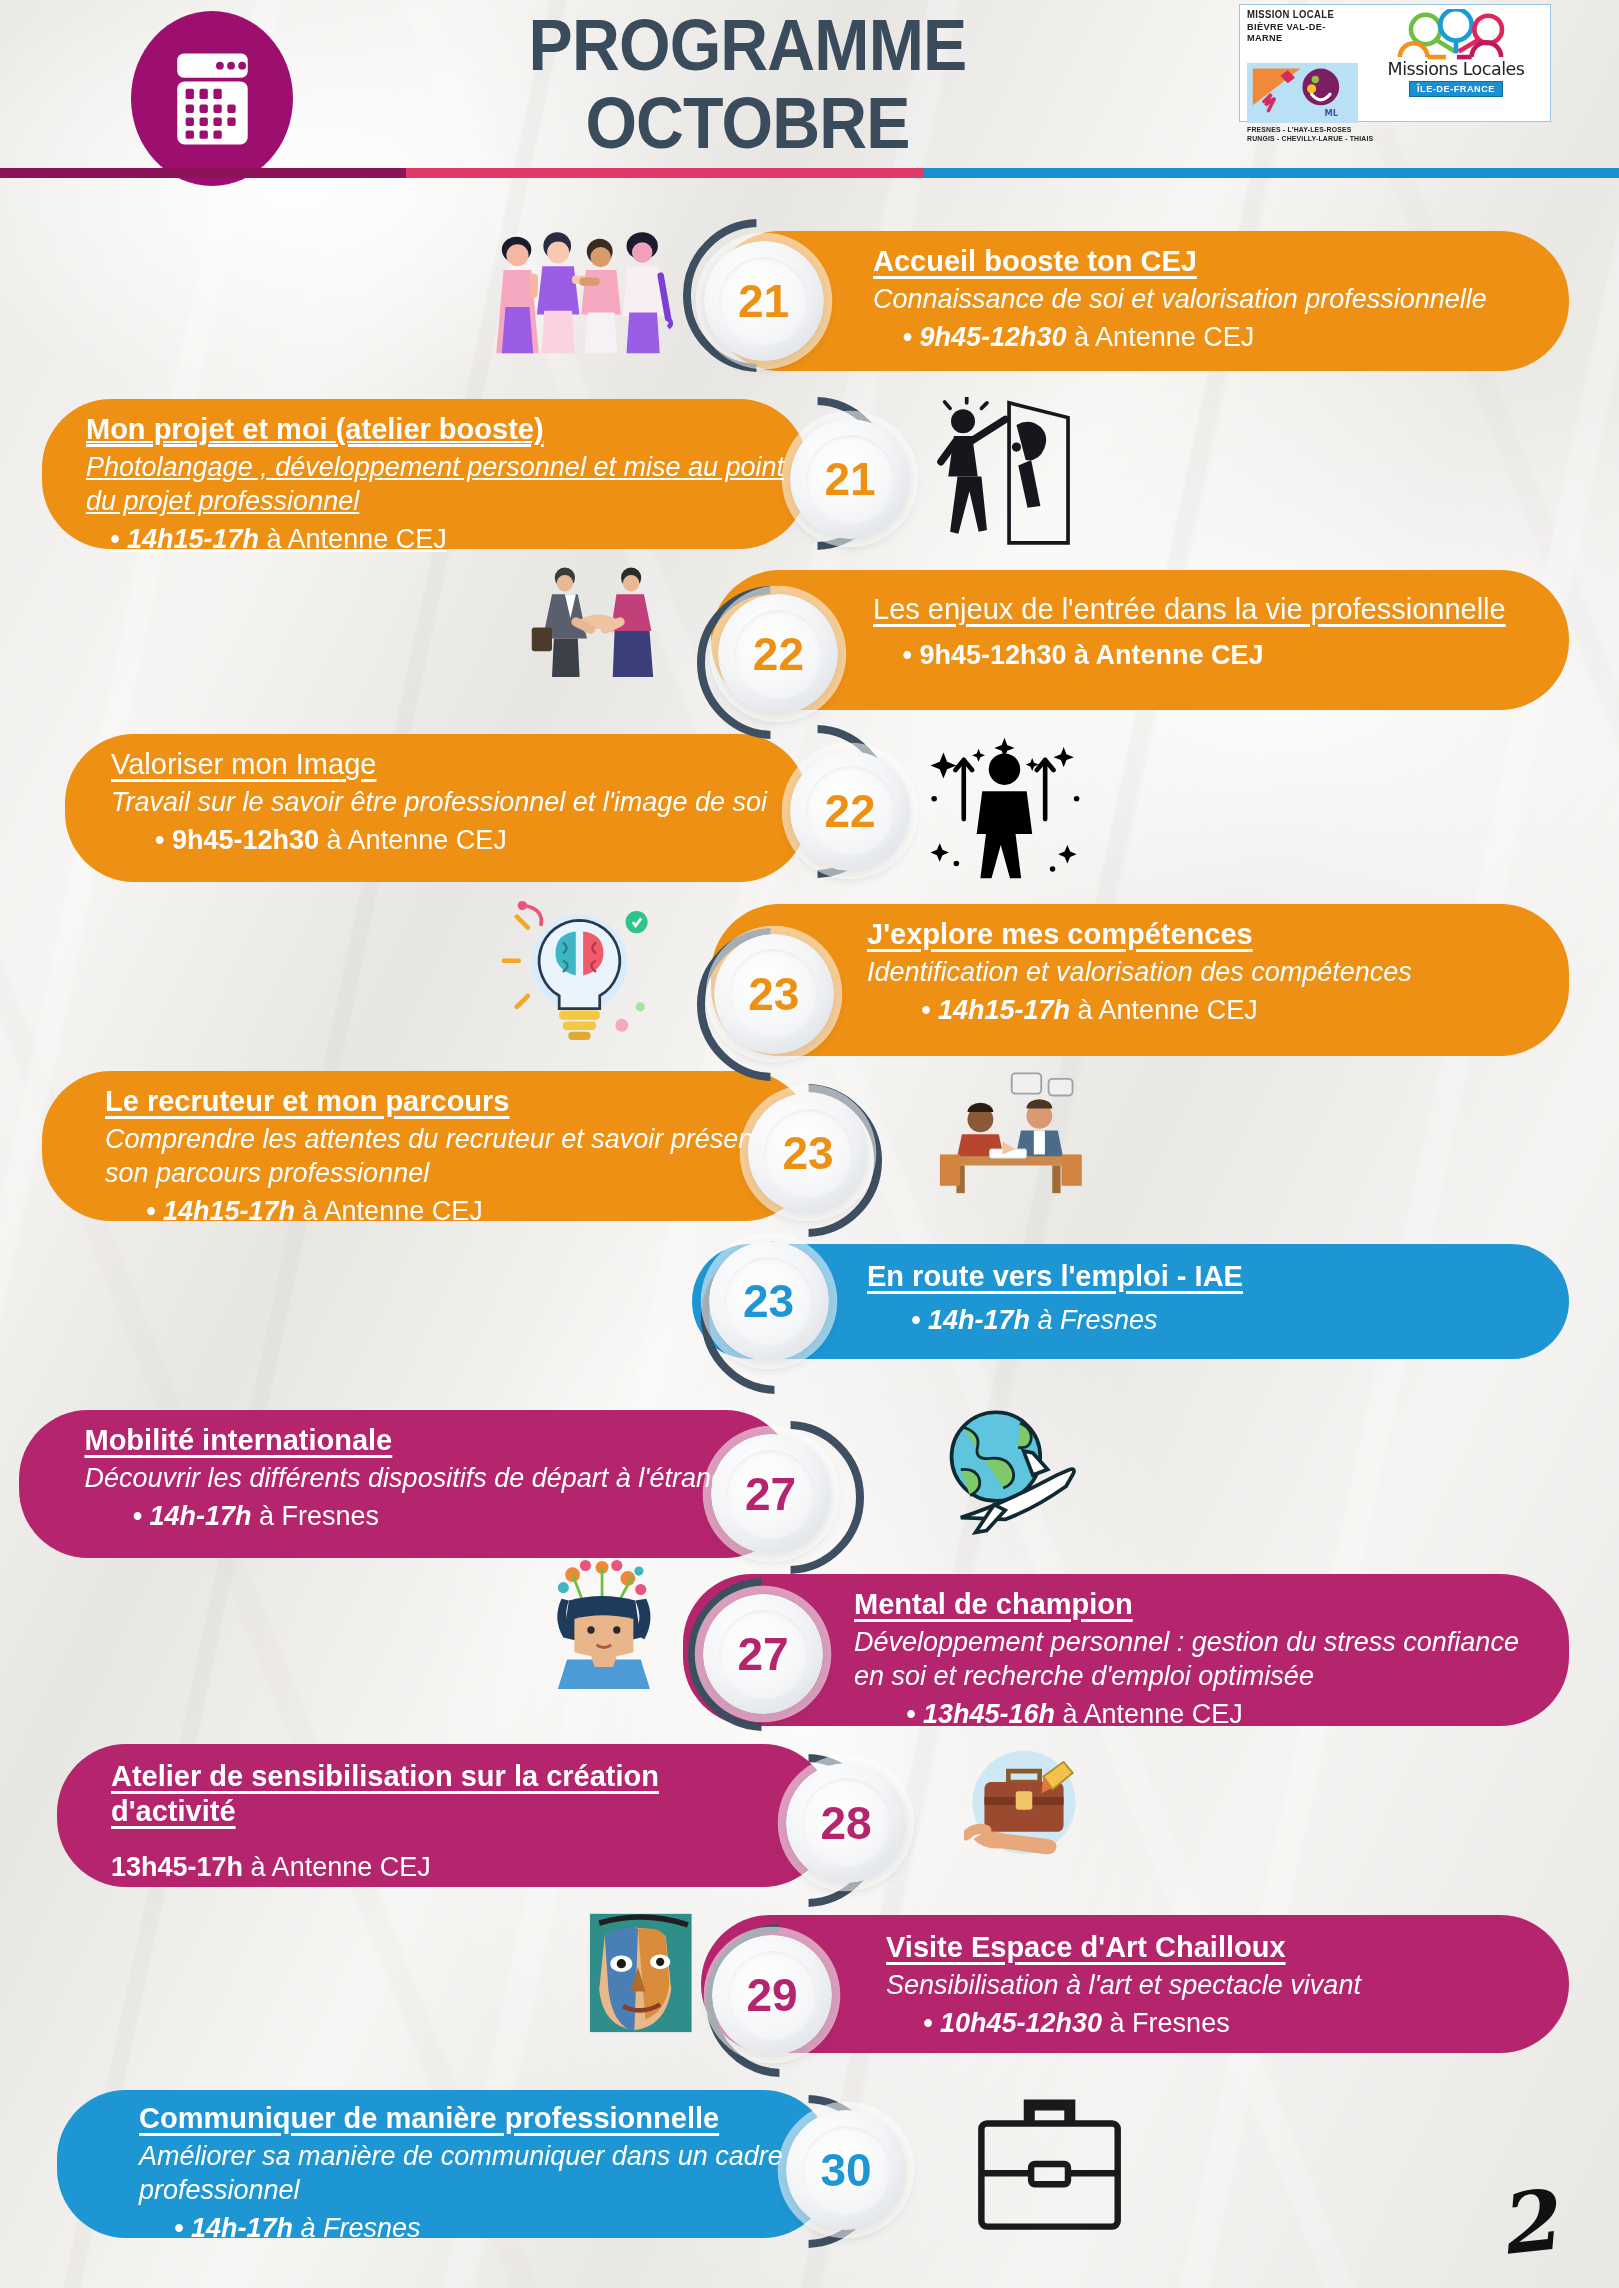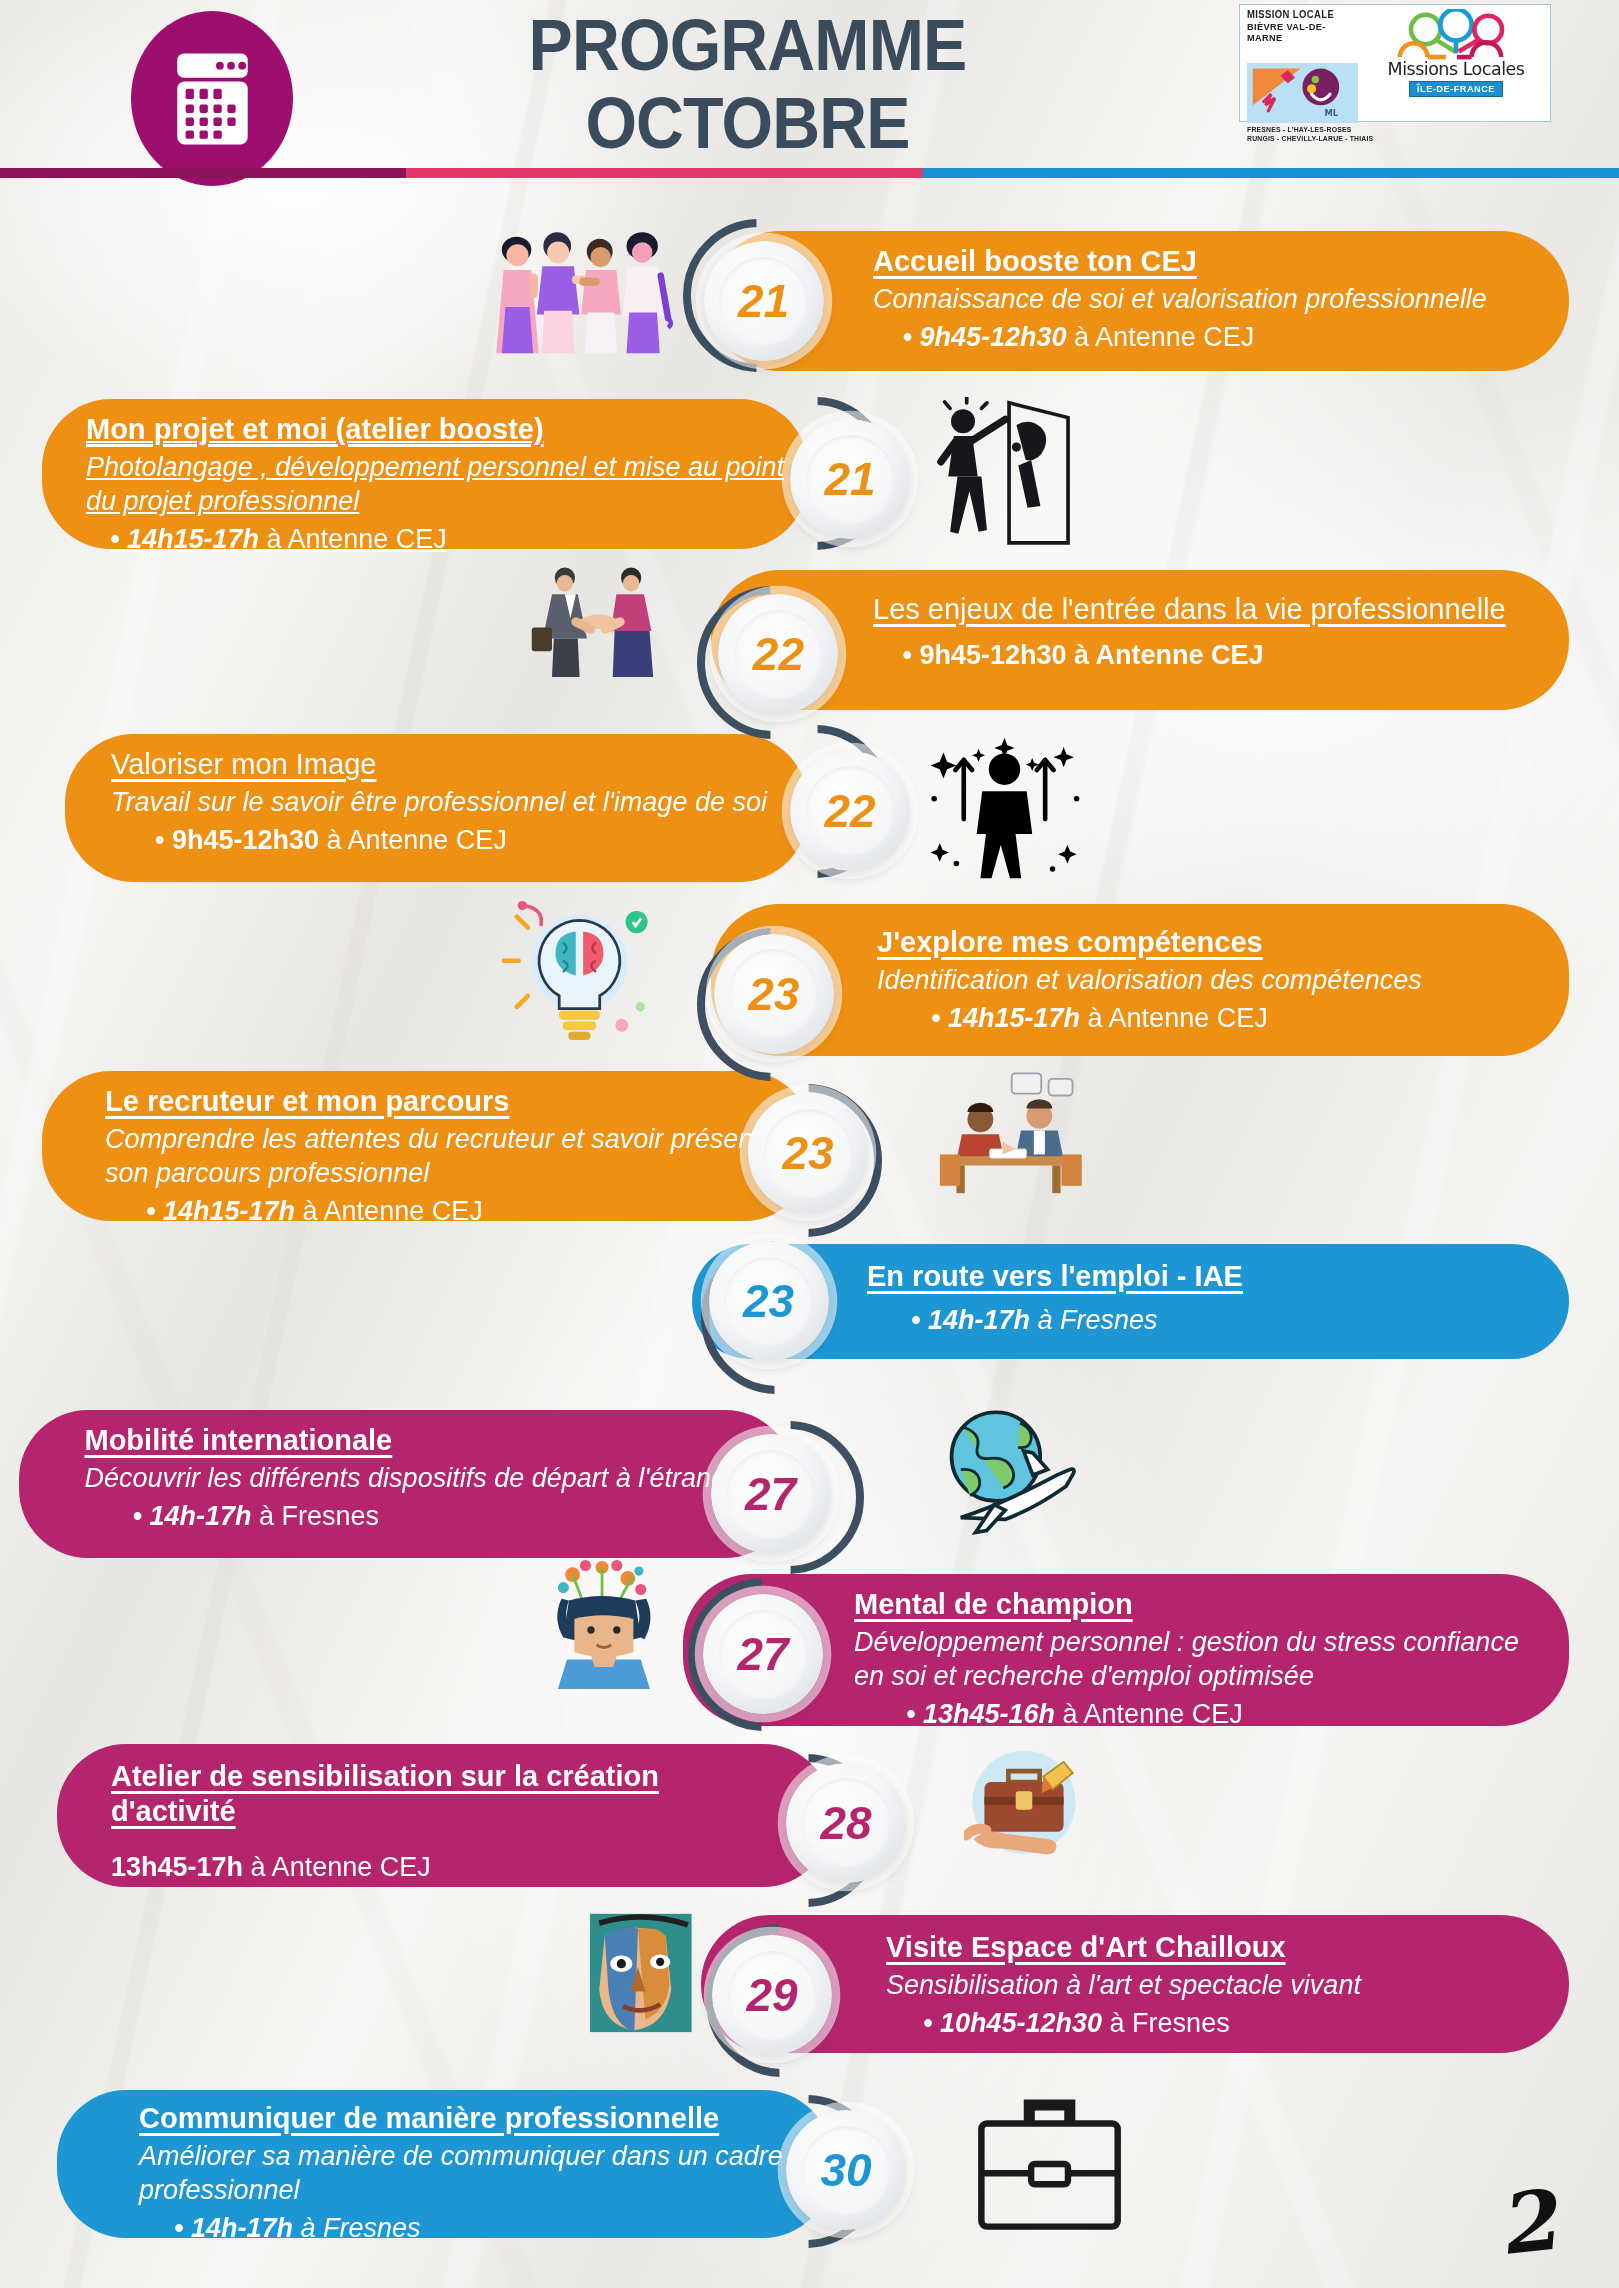--- a/index.html
+++ b/index.html
@@ -124,21 +124,21 @@
     background:radial-gradient(circle at 38% 32%, #ffffff 0%, #f4f5f7 46%, #e3e6ea 78%, #d7dbe0 100%);
     box-shadow:0 0 0 8.3px rgba(255,255,255,.55), 0 4.6px 13px rgba(0,0,0,.22);
     display:flex; align-items:center; justify-content:center;
     font-weight:bold; font-size:46px;
     z-index:6;
   }
   .badge .inner {
     width:89px; height:89px; border-radius:50%;
     background:radial-gradient(circle at 40% 35%, #ffffff 0%, #f7f8f9 55%, #eaedf1 100%);
     box-shadow:inset 0 1.8px 4.6px rgba(0,0,0,.06);
-    display:flex; align-items:center; justify-content:center;font-style:italic;
+    display:flex; align-items:center; justify-content:center;
   }
   .badge.orange-n { color:#ee9014; }
   .badge.blue-n   { color:#1e96d4; }
   .badge.pink-n   { color:#b4256e; }
 
   
   .ring {
     position:absolute; width:153px; height:153px; border-radius:50%;
     border:8.3px solid #3d4f60; z-index:5;
   }
@@ -417,21 +417,21 @@
     <circle cx="26" cy="6" r="5" fill="#e8547c"></circle>
     <circle cx="134" cy="136" r="7" fill="#f9a7c0"></circle>
     <circle cx="154" cy="116" r="5" fill="#a6e3a1"></circle>
   </svg>
 </div>
 <div class="ring cut-r" style="left:697px;top:928px;"></div>
 <div class="card orange" style="left:711px;top:904px;width:858px;height:152px;">
   <div class="badge orange-n" style="left:2.8px;top:29.5px;">
     <span class="inner">23</span>
   </div>
-  <div class="txt-right" style="left:166px;top:13px;width:674px;margin-top:8px;">
+  <div class="txt-right" style="left:156px;top:13px;width:674px;">
     <div class="title">J'explore mes compétences</div>
     <div class="desc">Identification et valorisation des compétences</div>
     <div class="when" style="padding-left:54px;">
       <span class="bullet b">14h15-17h</span>
       <span class="n"> </span><span class="n">à Antenne CEJ</span>
     </div>
   </div>
 </div>
 
 <div class="illus" style="left:923px;top:1066px;">

